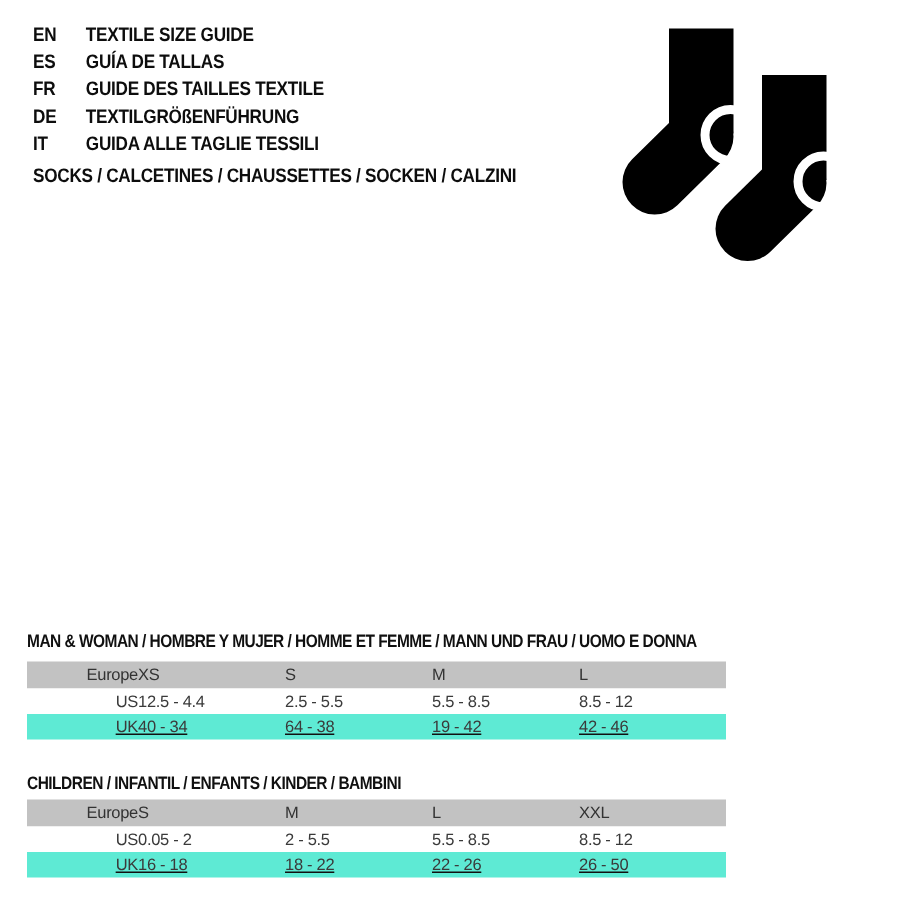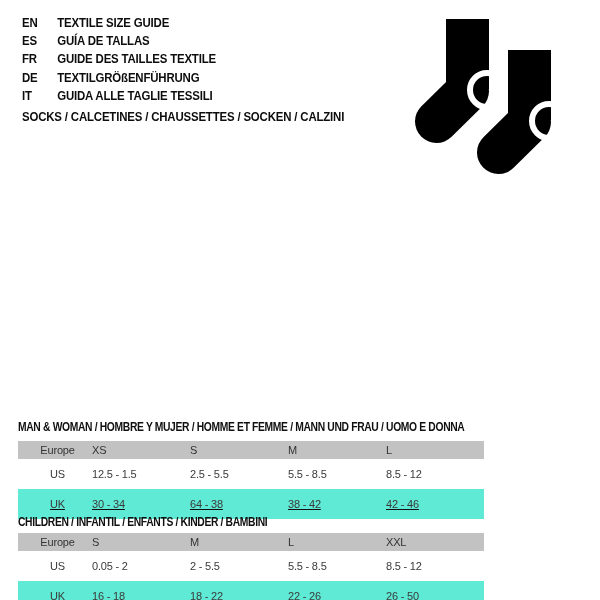--- a/index.html
+++ b/index.html
@@ -80,26 +80,26 @@
   .size-table th, .size-table td {
     font-size: 11px;
     letter-spacing: -0.2px;
     font-weight: 400;
     text-align: left;
     vertical-align: middle;
     padding: 0;
   }
   .size-table thead tr { height: 18px; background: #c2c2c2; }
   .size-table thead th { color: #333; }
-  .size-table tbody tr { height: 30px; }
+  .size-table tbody tr { height: 17px; }
   .size-table tbody tr.row-even { background: #ffffff; }
   .size-table tbody tr.row-odd  { background: #5eead4; text-decoration: underline; }
   .size-table td { color: #3a3a3a; }
   .size-table .left-col {
-    text-align: center;
+    text-align: right;
     padding-left: 5px;
     color: #3a3a3a;
   }
   .size-table thead .left-col { color: #333; }
 </style>
 </head>
 <body>
 
 <div class="lang-block">
   <div class="lang-row">
@@ -161,30 +161,30 @@
         <th class="left-col">Europe</th>
         <th>XS</th>
         <th>S</th>
         <th>M</th>
         <th>L</th>
       </tr>
     </thead>
     <tbody>
       <tr class="row-even">
         <td class="left-col">US</td>
-        <td>12.5 - 1.5</td>
+        <td>12.5 - 4.4</td>
         <td>2.5 - 5.5</td>
         <td>5.5 - 8.5</td>
         <td>8.5 - 12</td>
       </tr>
       <tr class="row-odd">
         <td class="left-col">UK</td>
-        <td>30 - 34</td>
+        <td>40 - 34</td>
         <td>64 - 38</td>
-        <td>38 - 42</td>
+        <td>19 - 42</td>
         <td>42 - 46</td>
       </tr>
     </tbody>
   </table>
 </div>
 
 <div class="size-section section-child">
   <div class="section-title">CHILDREN / INFANTIL / ENFANTS / KINDER / BAMBINI</div>
   <table class="size-table">
     <colgroup>

